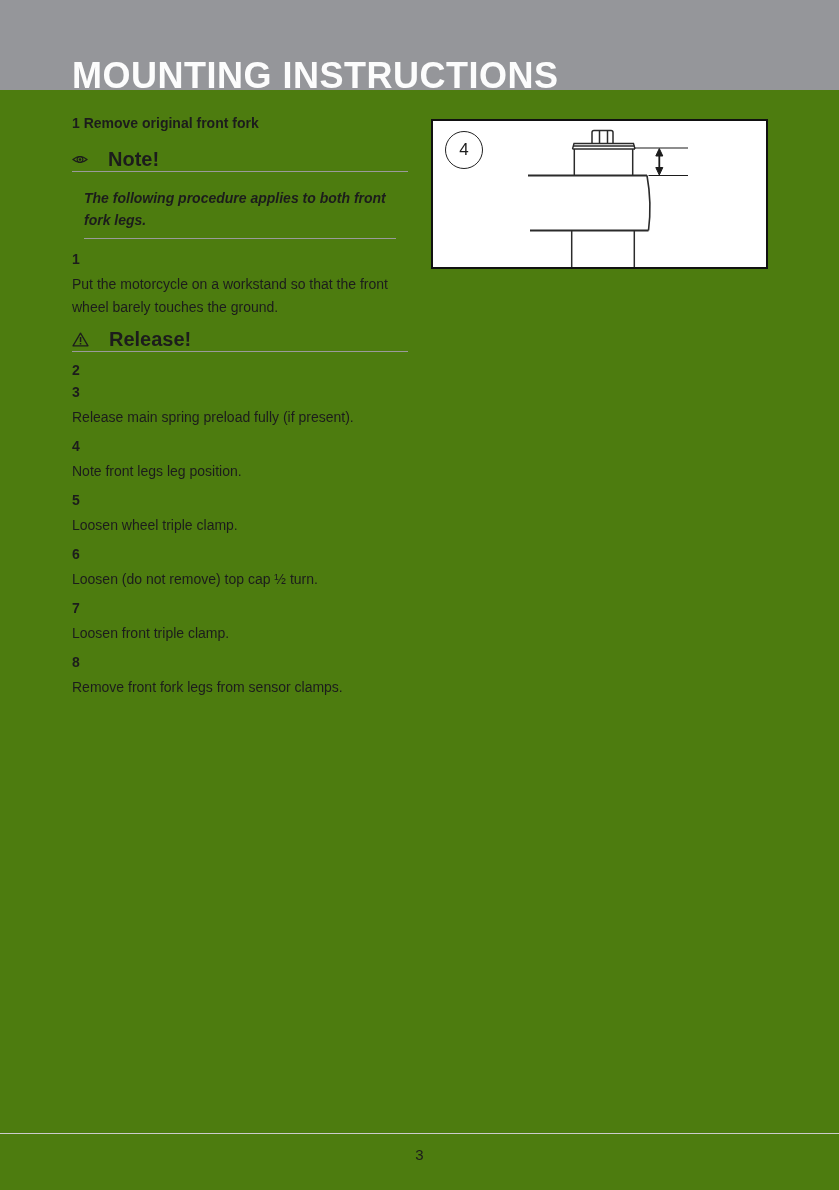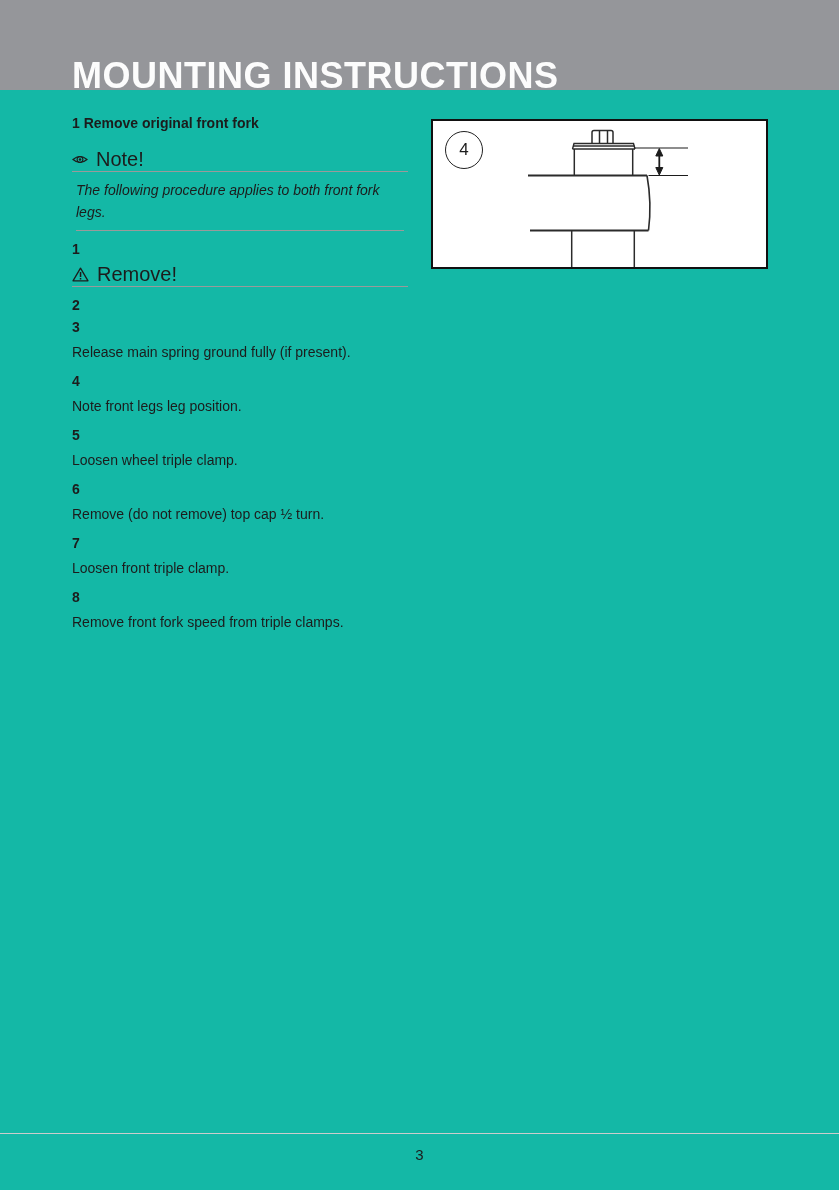--- a/index.html
+++ b/index.html
@@ -1,19 +1,19 @@
 <!DOCTYPE html>
 <html><head>
 <meta charset="utf-8">
 <style>
   html,body { margin:0; padding:0; background:#ffffff; }
   .page {
     position:relative;
     width:839px; height:1190px;
-    background:#14b8a6;
+    background:#4d7c0f;
     font-family:"Liberation Sans", sans-serif;
     color:#1c1c1c;
     overflow:hidden;
   }
 
   
   .header-band {
     position:absolute; left:0; top:0;
     width:100%; height:90px;
     background:#95969a;
@@ -31,31 +31,32 @@
   
   .col {
     position:absolute; left:72px; top:115px; width:336px;
   }
   .section-title {
     margin:0 0 17px 0;
     font-size:14px; font-weight:bold; line-height:16px;
   }
   .callout { margin:0 0 10px 0; }
   .callout-head {
-    display:flex; align-items:center; gap:8px;
-    font-size:20px; font-weight:normal; line-height:22px;
+    display:flex; align-items:center; gap:20px;
+    font-size:20px; font-weight:bold; line-height:22px;
     border-bottom:1px solid #9a9a9a;
     padding-bottom:1px;
   }
   .callout-head svg { flex:0 0 auto; display:block; }
   .callout-text {
-    margin:4px;
+    margin:12px;
     font-size:14px; line-height:22px; font-style:italic;
     padding:3px 0 7px 0;
     border-bottom:1px solid #9a9a9a;
+    font-weight:bold;
   }
   .step-num {
     margin:0 0 6px 0;
     font-size:14px; font-weight:bold; line-height:16px;
   }
   .step-txt {
     margin:0 0 9px 0;
     font-size:14px; line-height:23px;
   }
 
@@ -109,59 +110,60 @@
           <circle cx="8" cy="5.5" r="2.9" fill="none" stroke="#1c1c1c" stroke-width="1.1"></circle>
           <circle cx="8" cy="5.5" r="1.2" fill="#1c1c1c"></circle>
         </svg>
         <span>Note!</span>
       </div>
       <p class="callout-text">The following procedure applies to both front fork legs.</p>
     </div>
 
     <div class="step">
       <p class="step-num">1</p>
+      <p class="step-txt">Put the motorcycle on a workstand so that the front wheel barely touches the ground.</p>
     </div>
 
     <div class="callout">
       <div class="callout-head">
         <svg width="17" height="15" viewBox="0 0 17 15">
           <path d="M8.5 1.2 L16 13.8 L1 13.8 Z" fill="none" stroke="#1c1c1c" stroke-width="1.3" stroke-linejoin="round"></path>
           <rect x="7.8" y="5" width="1.5" height="5" fill="#1c1c1c"></rect>
           <rect x="7.8" y="11" width="1.5" height="1.5" fill="#1c1c1c"></rect>
         </svg>
-        <span>Remove!</span>
+        <span>Release!</span>
       </div>
     </div>
 
     <div class="step">
       <p class="step-num">2</p>
     </div>
     <div class="step">
       <p class="step-num">3</p>
-      <p class="step-txt">Release main spring ground fully (if present).</p>
+      <p class="step-txt">Release main spring preload fully (if present).</p>
     </div>
     <div class="step">
       <p class="step-num">4</p>
       <p class="step-txt">Note front legs leg position.</p>
     </div>
     <div class="step">
       <p class="step-num">5</p>
       <p class="step-txt">Loosen wheel triple clamp.</p>
     </div>
     <div class="step">
       <p class="step-num">6</p>
-      <p class="step-txt">Remove (do not remove) top cap ½ turn.</p>
+      <p class="step-txt">Loosen (do not remove) top cap ½ turn.</p>
     </div>
     <div class="step">
       <p class="step-num">7</p>
       <p class="step-txt">Loosen front triple clamp.</p>
     </div>
     <div class="step">
       <p class="step-num">8</p>
-      <p class="step-txt">Remove front fork speed from triple clamps.</p>
+      <p class="step-txt">Remove front fork legs from sensor clamps.</p>
     </div>
   </div>
 
   <div class="figure-box">
     <svg class="fig-svg" width="333" height="146" viewBox="0 0 333 146">
 
       <g stroke="#2b2b2b" stroke-width="1.5" fill="none">
         <path d="M159 22 L159 11.5 Q159 9.5 161 9.5 L178 9.5 Q180 9.5 180 11.5 L180 22"></path>
         <line x1="166.5" y1="10" x2="166.5" y2="22"></line>
         <line x1="174.5" y1="10" x2="174.5" y2="22"></line>

